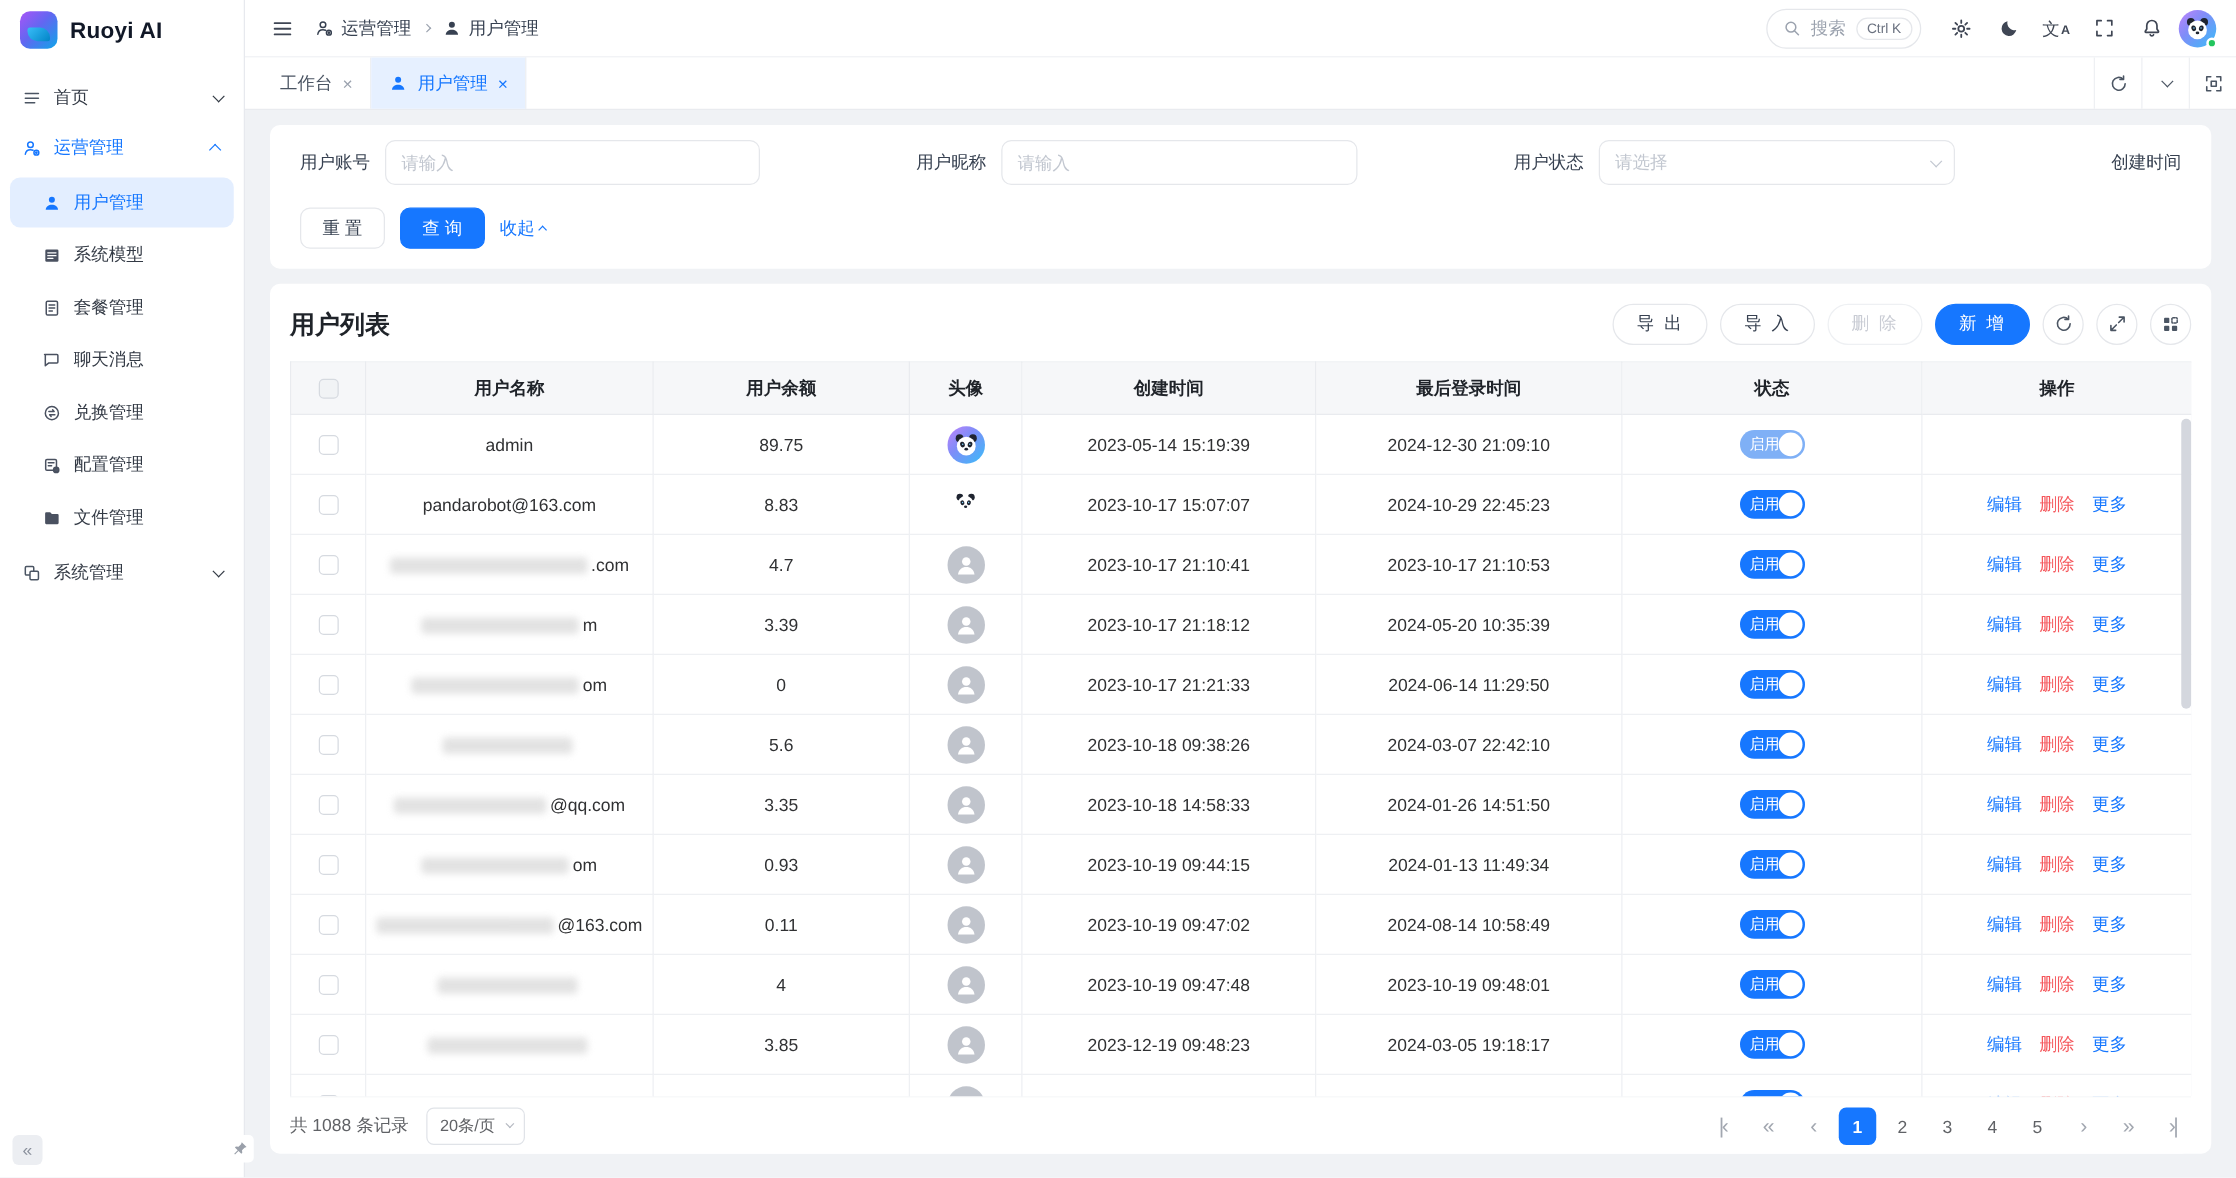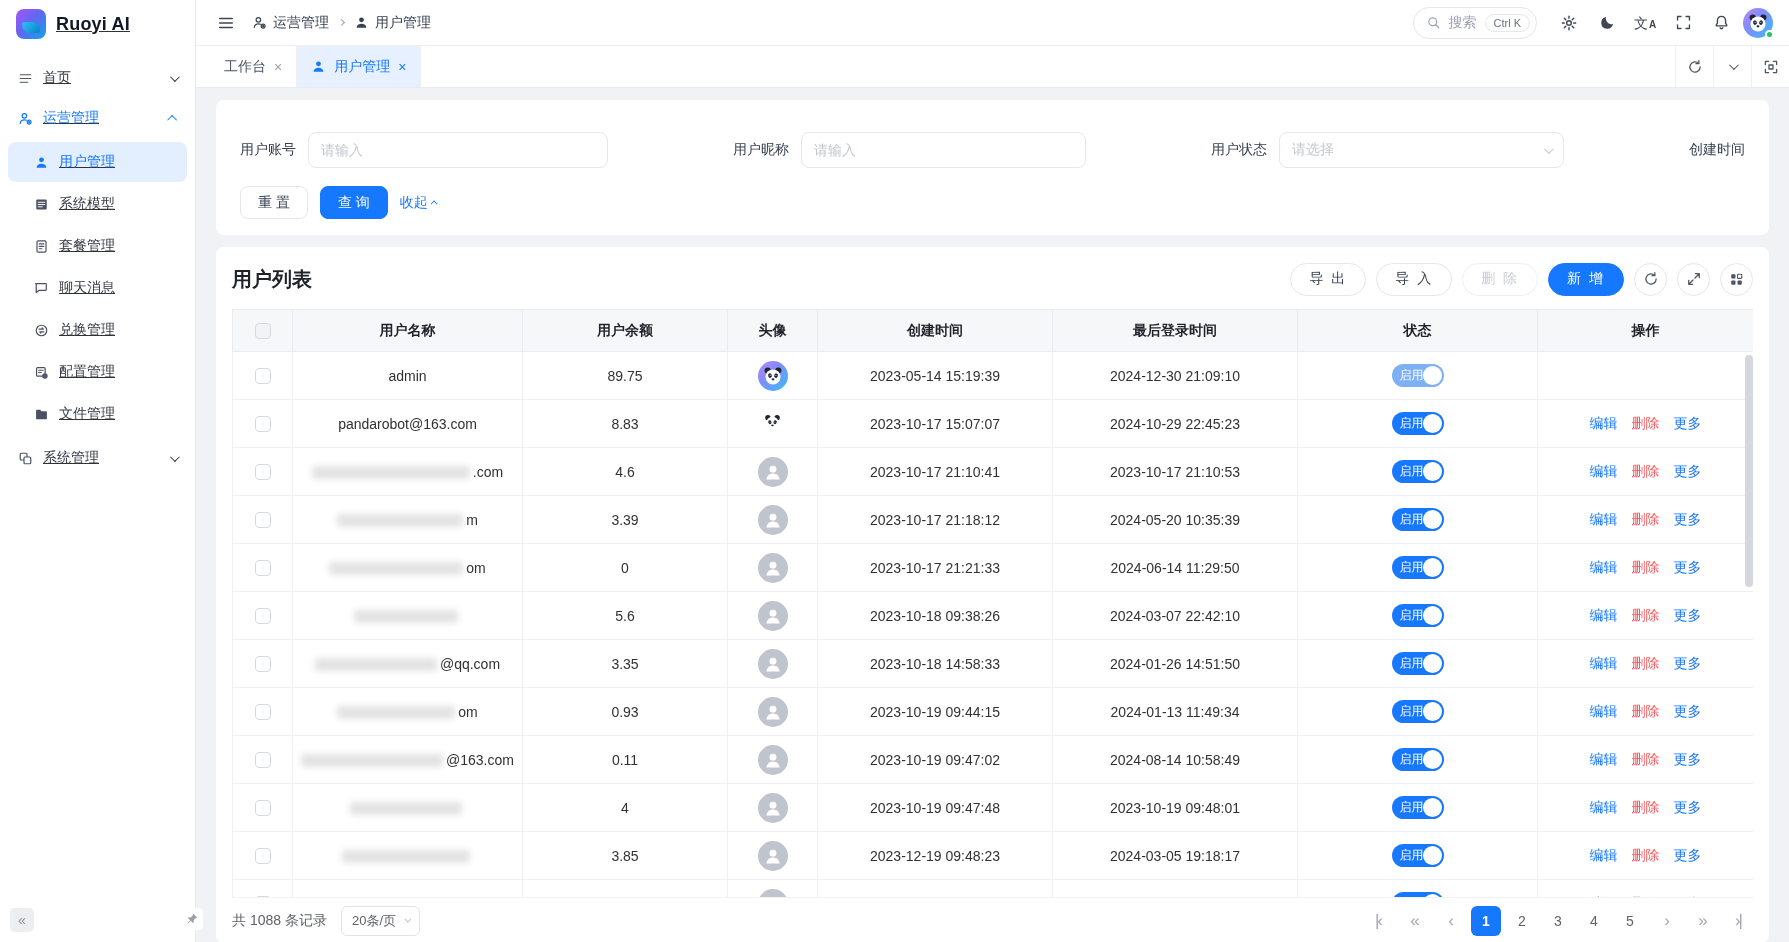--- a/index.html
+++ b/index.html
@@ -1,20 +1,20 @@
 <!DOCTYPE html>
 <html><head>
 <meta charset="utf-8">
 <style>
   * { margin:0; padding:0; box-sizing:border-box; }
   html,body { width:1789px; height:942px; overflow:hidden; font-family:"Liberation Sans","DejaVu Sans",sans-serif; background:#f0f2f5; color:#303133; font-size:14px; }
   .app { display:flex; width:100%; height:100%; }
 
   
-  .sidebar { width:196px; min-width:196px; background:#fff; border-right:1px solid #e7e9ee; position:relative; height:100%;text-decoration:underline; }
+  .sidebar { width:196px; min-width:196px; background:#fff; border-right:1px solid #e7e9ee; position:relative; height:100%; }
   .logo-row { display:flex; align-items:center; gap:10px; height:48px; padding:0 16px; }
   .logo-mark { width:30px; height:30px; border-radius:8px; background:linear-gradient(135deg,#a855f7 0%,#6366f1 45%,#0ea5e9 100%); position:relative; }
   .logo-mark::after { content:""; position:absolute; left:6px; top:13px; width:18px; height:11px; background:linear-gradient(135deg,#38bdf8,#0284c7); border-radius:2px 8px 2px 8px; }
   .logo-text { font-size:18px; font-weight:700; color:#111827; letter-spacing:.2px; }
   .menu { padding:10px 8px 0; }
   .menu-section { display:flex; align-items:center; gap:10px; height:40px; padding:0 10px; border-radius:8px; color:#333a45; cursor:pointer; }
   .menu-section .mi { color:#4b5563; display:flex; }
   .menu-section .lbl { flex:1; }
   .menu-section.active-parent { color:#1677ff; }
   .menu-section.active-parent .mi { color:#1677ff; }
@@ -58,21 +58,21 @@
   .tab.active { background:#e6f0ff; color:#1677ff; }
   .tab.active .x { color:#1677ff; }
   .tab .mi { display:flex; }
   .tabbar-right { margin-left:auto; display:flex; align-items:stretch; }
   .tabbar-tool { width:38px; display:flex; align-items:center; justify-content:center; border-left:1px solid #eef0f3; color:#4b5563; cursor:pointer; }
 
   .content { flex:1; padding:12px 20px 0; overflow:hidden; }
 
   
   .card { background:#fff; border-radius:8px; }
-  .filter-card { padding:32px 24px 16px; }
+  .filter-card { padding:12px 24px 16px; }
   .filter-row { display:flex; align-items:center; justify-content:space-between; }
   .f-item { display:flex; align-items:center; gap:12px; }
   .f-label { color:#374151; white-space:nowrap; }
   .f-input { display:flex; align-items:center; height:36px; border:1px solid #e5e7eb; border-radius:8px; padding:0 12px; background:#fff; color:#303133; }
   .placeholder { color:#c2c7d0; }
   .f-input input { border:none; outline:none; width:100%; font-size:14px; font-family:inherit; background:transparent; }
   .f-input input::placeholder { color:#c2c7d0; }
   .w-input1 { width:300px; } .w-input2 { width:285px; }
   .f-select { justify-content:space-between; width:285px; cursor:pointer; color:#c2c7d0; }
   .f-range { width:218px; justify-content:space-between; gap:6px; color:#c2c7d0; font-size:13px; cursor:pointer; }
@@ -503,21 +503,21 @@
                   <td>2024-10-29 22:45:23</td>
                   <td><span class="toggle ">
                       <span>启用</span>
                       <span class="knob"></span>
                     </span></td>
                   <td><span class="op-link">编辑</span><span class="op-link danger">删除</span><span class="op-link">更多</span></td>
                 </tr>
                 <tr>
                   <td><input type="checkbox" class="cb" style=""></td>
                   <td><span class="blurbar" style="width:158px"></span><span class="name-suffix">.com</span></td>
-                  <td>4.6</td>
+                  <td>4.7</td>
                   <td>
                     <span class="cell-avatar">
                       <span class="avatar avatar-default avatar-30">
                         <svg width="20" height="20" viewBox="0 0 20 20">
                           <circle cx="10" cy="7.2" r="3.4" fill="#fff"></circle>
                           <path d="M3.4 17.6c.5-4 3.2-6 6.6-6s6.1 2 6.6 6z" fill="#fff"></path>
                         </svg>
                       </span>
                     </span>
                   </td>

